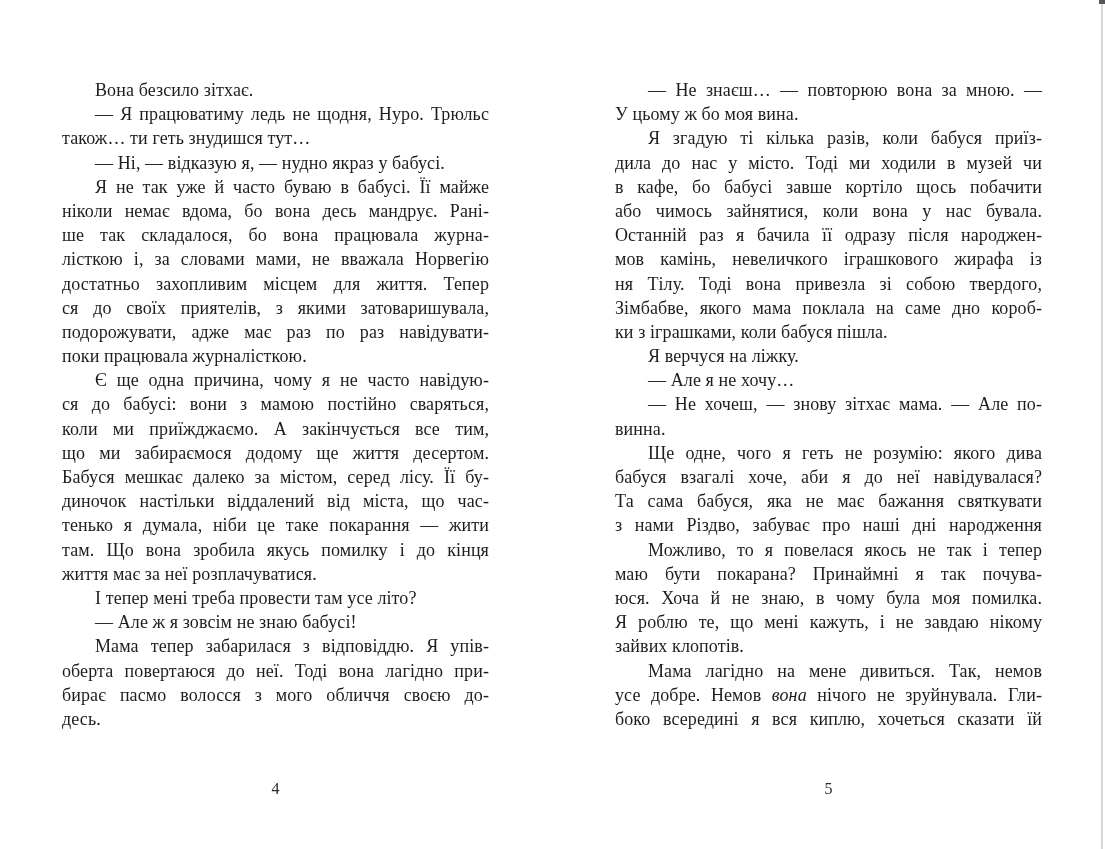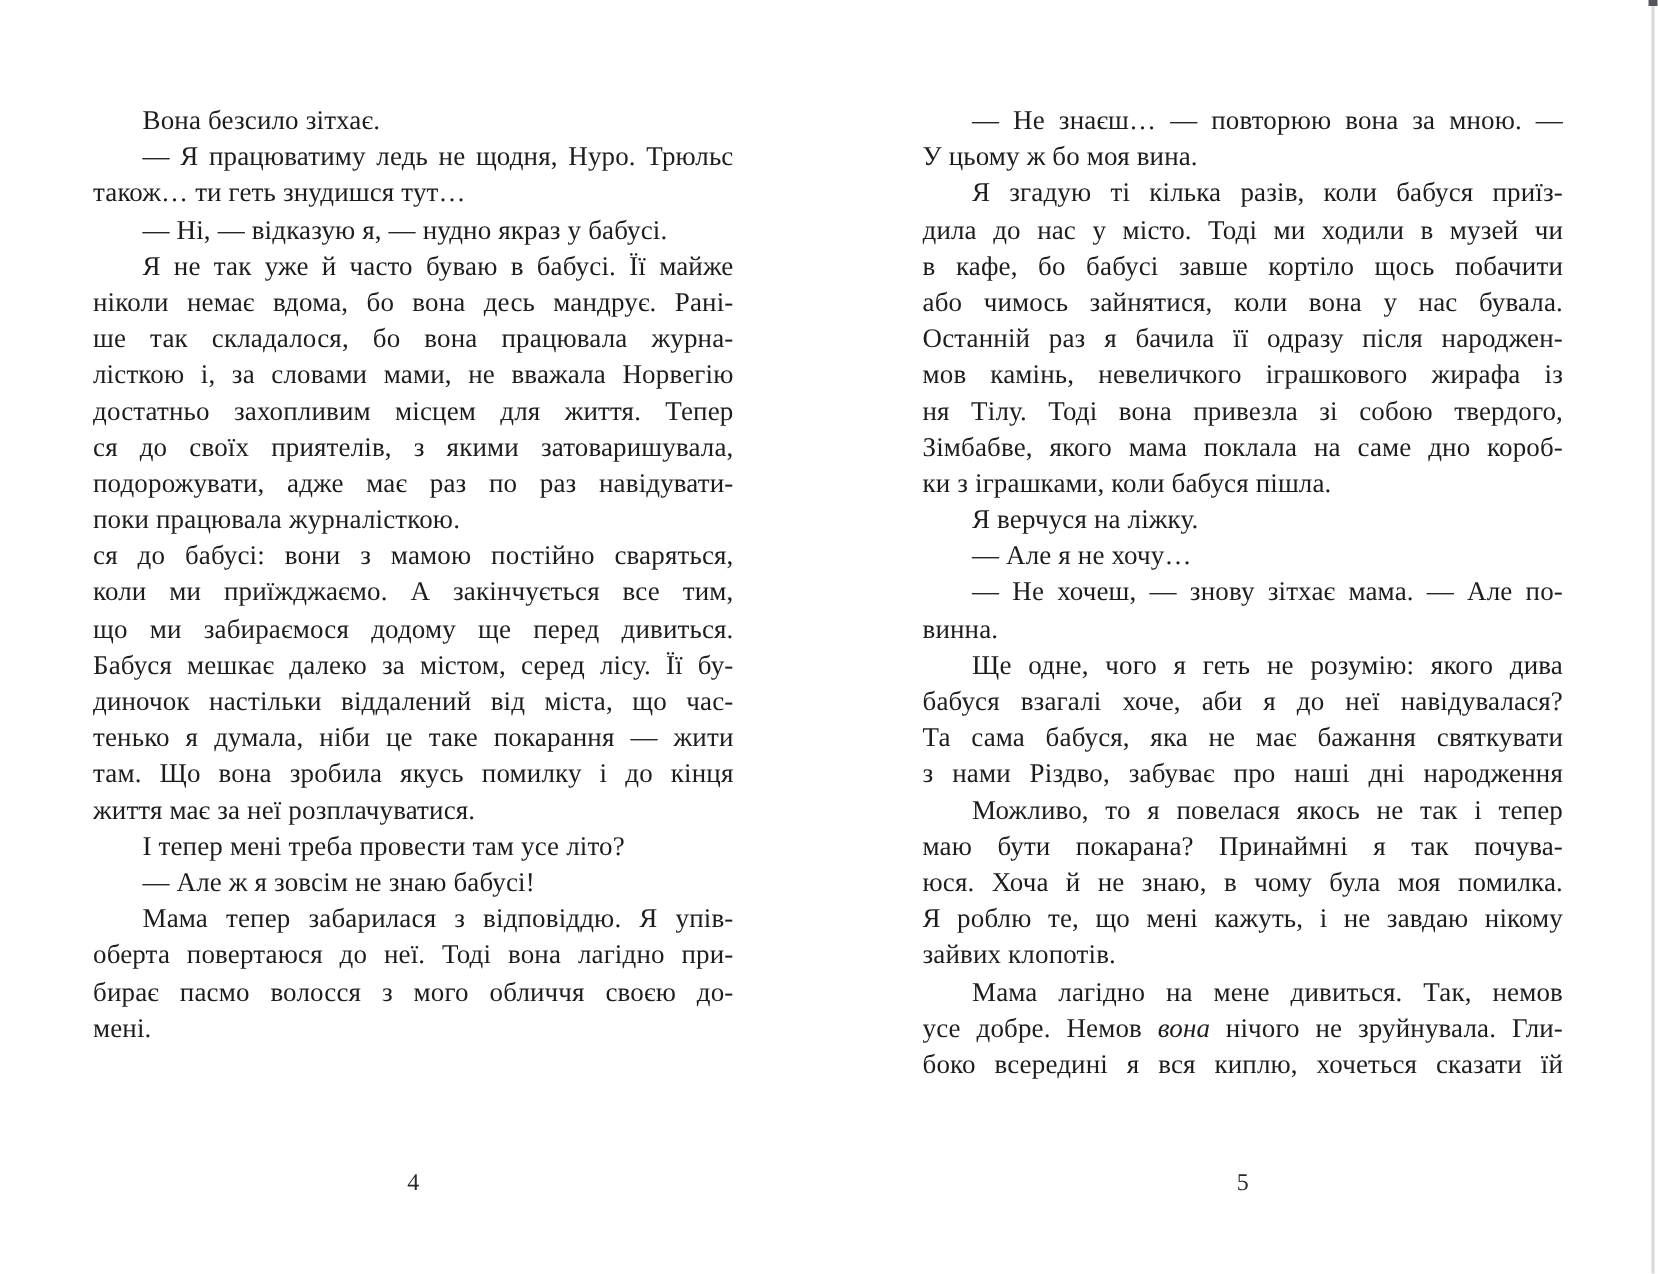--- a/index.html
+++ b/index.html
@@ -10,21 +10,21 @@
     width: 1105px;
     height: 849px;
     position: relative;
     overflow: hidden;
     background: #ffffff;
     font-family: "Liberation Serif", "DejaVu Serif", serif;
     color: #1d1d1d;
   }
   .page-text {
     position: absolute;
-    top: 68px;
+    top: 78px;
     width: 427px;
   }
   #left-text  { left: 62px;  }
   #right-text { left: 615px; }
   .line {
     font-size: 18px;
     line-height: 24.2px;
     height: 24.2px;
     overflow: hidden;
     text-align: justify;
@@ -77,34 +77,35 @@
       <div class="line end">також… ти геть знудишся тут…</div>
       <div class="line indent end">— Ні, — відказую я, — нудно якраз у бабусі.</div>
       <div class="line indent">Я не так уже й часто буваю в бабусі. Її майже</div>
       <div class="line">ніколи немає вдома, бо вона десь мандрує. Рані-</div>
       <div class="line">ше так складалося, бо вона працювала журна-</div>
       <div class="line">лісткою і, за словами мами, не вважала Норвегію</div>
       <div class="line">достатньо захопливим місцем для життя. Тепер</div>
       <div class="line">ся до своїх приятелів, з якими затоваришувала,</div>
       <div class="line">подорожувати, адже має раз по раз навідувати-</div>
       <div class="line end">поки працювала журналісткою.</div>
+      <div class="line indent">Є ще одна причина, чому я не часто навідую-</div>
       <div class="line">ся до бабусі: вони з мамою постійно сваряться,</div>
       <div class="line">коли ми приїжджаємо. А закінчується все тим,</div>
-      <div class="line">що ми забираємося додому ще перед дивиться.</div>
+      <div class="line">що ми забираємося додому ще життя десертом.</div>
       <div class="line">Бабуся мешкає далеко за містом, серед лісу. Її бу-</div>
       <div class="line">диночок настільки віддалений від міста, що час-</div>
       <div class="line">тенько я думала, ніби це таке покарання — жити</div>
       <div class="line">там. Що вона зробила якусь помилку і до кінця</div>
       <div class="line end">життя має за неї розплачуватися.</div>
       <div class="line indent end">І тепер мені треба провести там усе літо?</div>
       <div class="line indent end">— Але ж я зовсім не знаю бабусі!</div>
       <div class="line indent">Мама тепер забарилася з відповіддю. Я упів-</div>
       <div class="line">оберта повертаюся до неї. Тоді вона лагідно при-</div>
       <div class="line">бирає пасмо волосся з мого обличчя своєю до-</div>
-      <div class="line end">мені.</div>
+      <div class="line end">десь.</div>
     </div>
 
   <div id="right-text" class="page-text">
       <div class="line indent">— Не знаєш… — повторюю вона за мною. —</div>
       <div class="line end">У цьому ж бо моя вина.</div>
       <div class="line indent">Я згадую ті кілька разів, коли бабуся приїз-</div>
       <div class="line">дила до нас у місто. Тоді ми ходили в музей чи</div>
       <div class="line">в кафе, бо бабусі завше кортіло щось побачити</div>
       <div class="line">або чимось зайнятися, коли вона у нас бувала.</div>
       <div class="line">Останній раз я бачила її одразу після народжен-</div>

